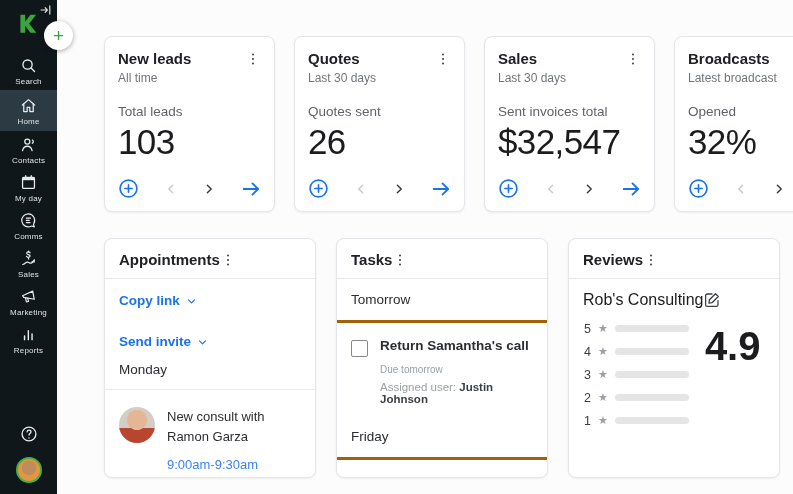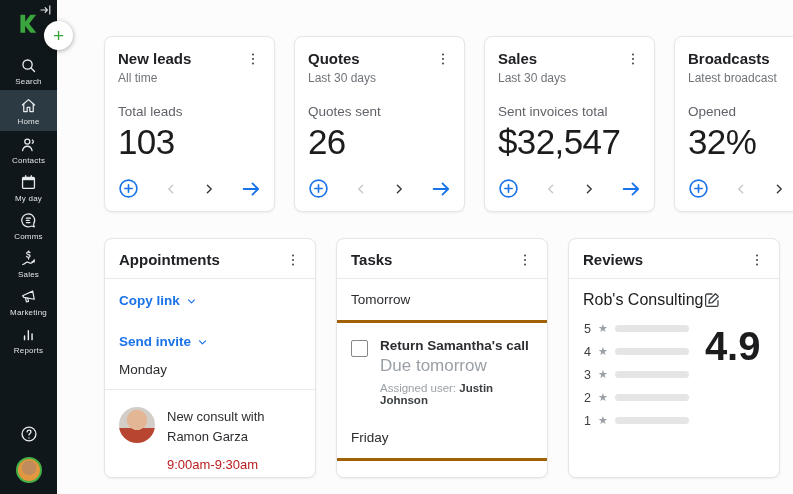--- a/index.html
+++ b/index.html
@@ -55,45 +55,45 @@
   .ctl { display:inline-flex; cursor:pointer; }
   .ctl-plus { width:23px; height:23px; color:var(--accent-blue,#1a73e8); }
   .ctl-chevl { width:14px; height:14px; color:#c6c9cc; }
   .ctl-chevr { width:14px; height:14px; color:#36383b; }
   .ctl-arrow { width:22px; height:22px; color:var(--accent-blue,#1a73e8); }
   .ctl svg { width:100%; height:100%; }
 
   
   .bottom-row { position:absolute; left:47px; top:238px; display:flex; gap:20px; }
   .panel { width:212px; height:240px; position:relative; overflow:hidden; }
-  .panel-head { display:flex; justify-content:space-between; align-items:center;
+  .panel-head { display:flex; align-items:center;
                 padding:12px 14px 10px; border-bottom:1px solid #e7e9ea; }
   .panel-title { font-size:15px; font-weight:700; color:var(--text-dark,#202124); }
 
   
   .appt-links { display:flex; gap:26px; padding:14px 14px 6px;flex-direction:column; }
   .link { color:var(--accent-blue,#1a73e8); font-size:13.5px; font-weight:700;
           display:inline-flex; align-items:center; gap:6px; cursor:pointer; }
   .chev-down { width:11px; height:11px; }
   .chev-down svg { width:100%; height:100%; }
   .day-label { font-size:13.5px; color:#2b2d30; padding:7px 14px 12px; border-bottom:1px solid #e7e9ea; }
   .appt-item { display:flex; gap:12px; padding:17px 14px; }
   .appt-avatar { width:36px; height:36px; border-radius:50%; flex:none; overflow:hidden;
                  background:radial-gradient(circle at 50% 36%, #e3b796 0 34%, transparent 35%),
                             linear-gradient(180deg,#d2cec7 0 58%, #b8452f 58%); }
   .appt-title { font-size:13px; color:#2b2d30; line-height:1.5; width:142px; }
-  .appt-time { font-size:13px; color:#b91c1c; margin-top:11px; }
+  .appt-time { font-size:13px; color:#3b82f6; margin-top:11px; }
 
   
   .tasks-section { font-size:13.5px; color:#2b2d30; padding:13px 14px 13px; border-bottom:3px solid #a16207; }
   .task-item { display:flex; gap:12px; padding:15px 14px 11px; }
   .checkbox { width:17px; height:17px; border:1.5px solid #85898d; border-radius:2px;
               background:#fff; flex:none; margin-top:2px; cursor:pointer; }
   .task-title { font-size:13.5px; font-weight:700; color:#2b2d30; }
-  .task-due { font-size:17px; color:#9aa0a6; margin-top:3px; }
+  .task-due { font-size:10px; color:#9aa0a6; margin-top:11px; }
   .task-assigned { font-size:11.5px; color:#9aa0a6; margin-top:6px; }
   .task-assigned .assignee { color:#3c4043; font-weight:700; }
 
   
   .reviews-body { padding:12px 14px; }
   .biz-row { display:flex; align-items:center; }
   .biz-name { font-size:16px; font-weight:500; color:#1c1c1e; }
   .edit-icon { width:18px; height:18px; color:#3c4043; cursor:pointer; }
   .edit-icon svg { width:100%; height:100%; }
   .ratings-wrap { display:flex; align-items:flex-start; margin-top:13px; }

